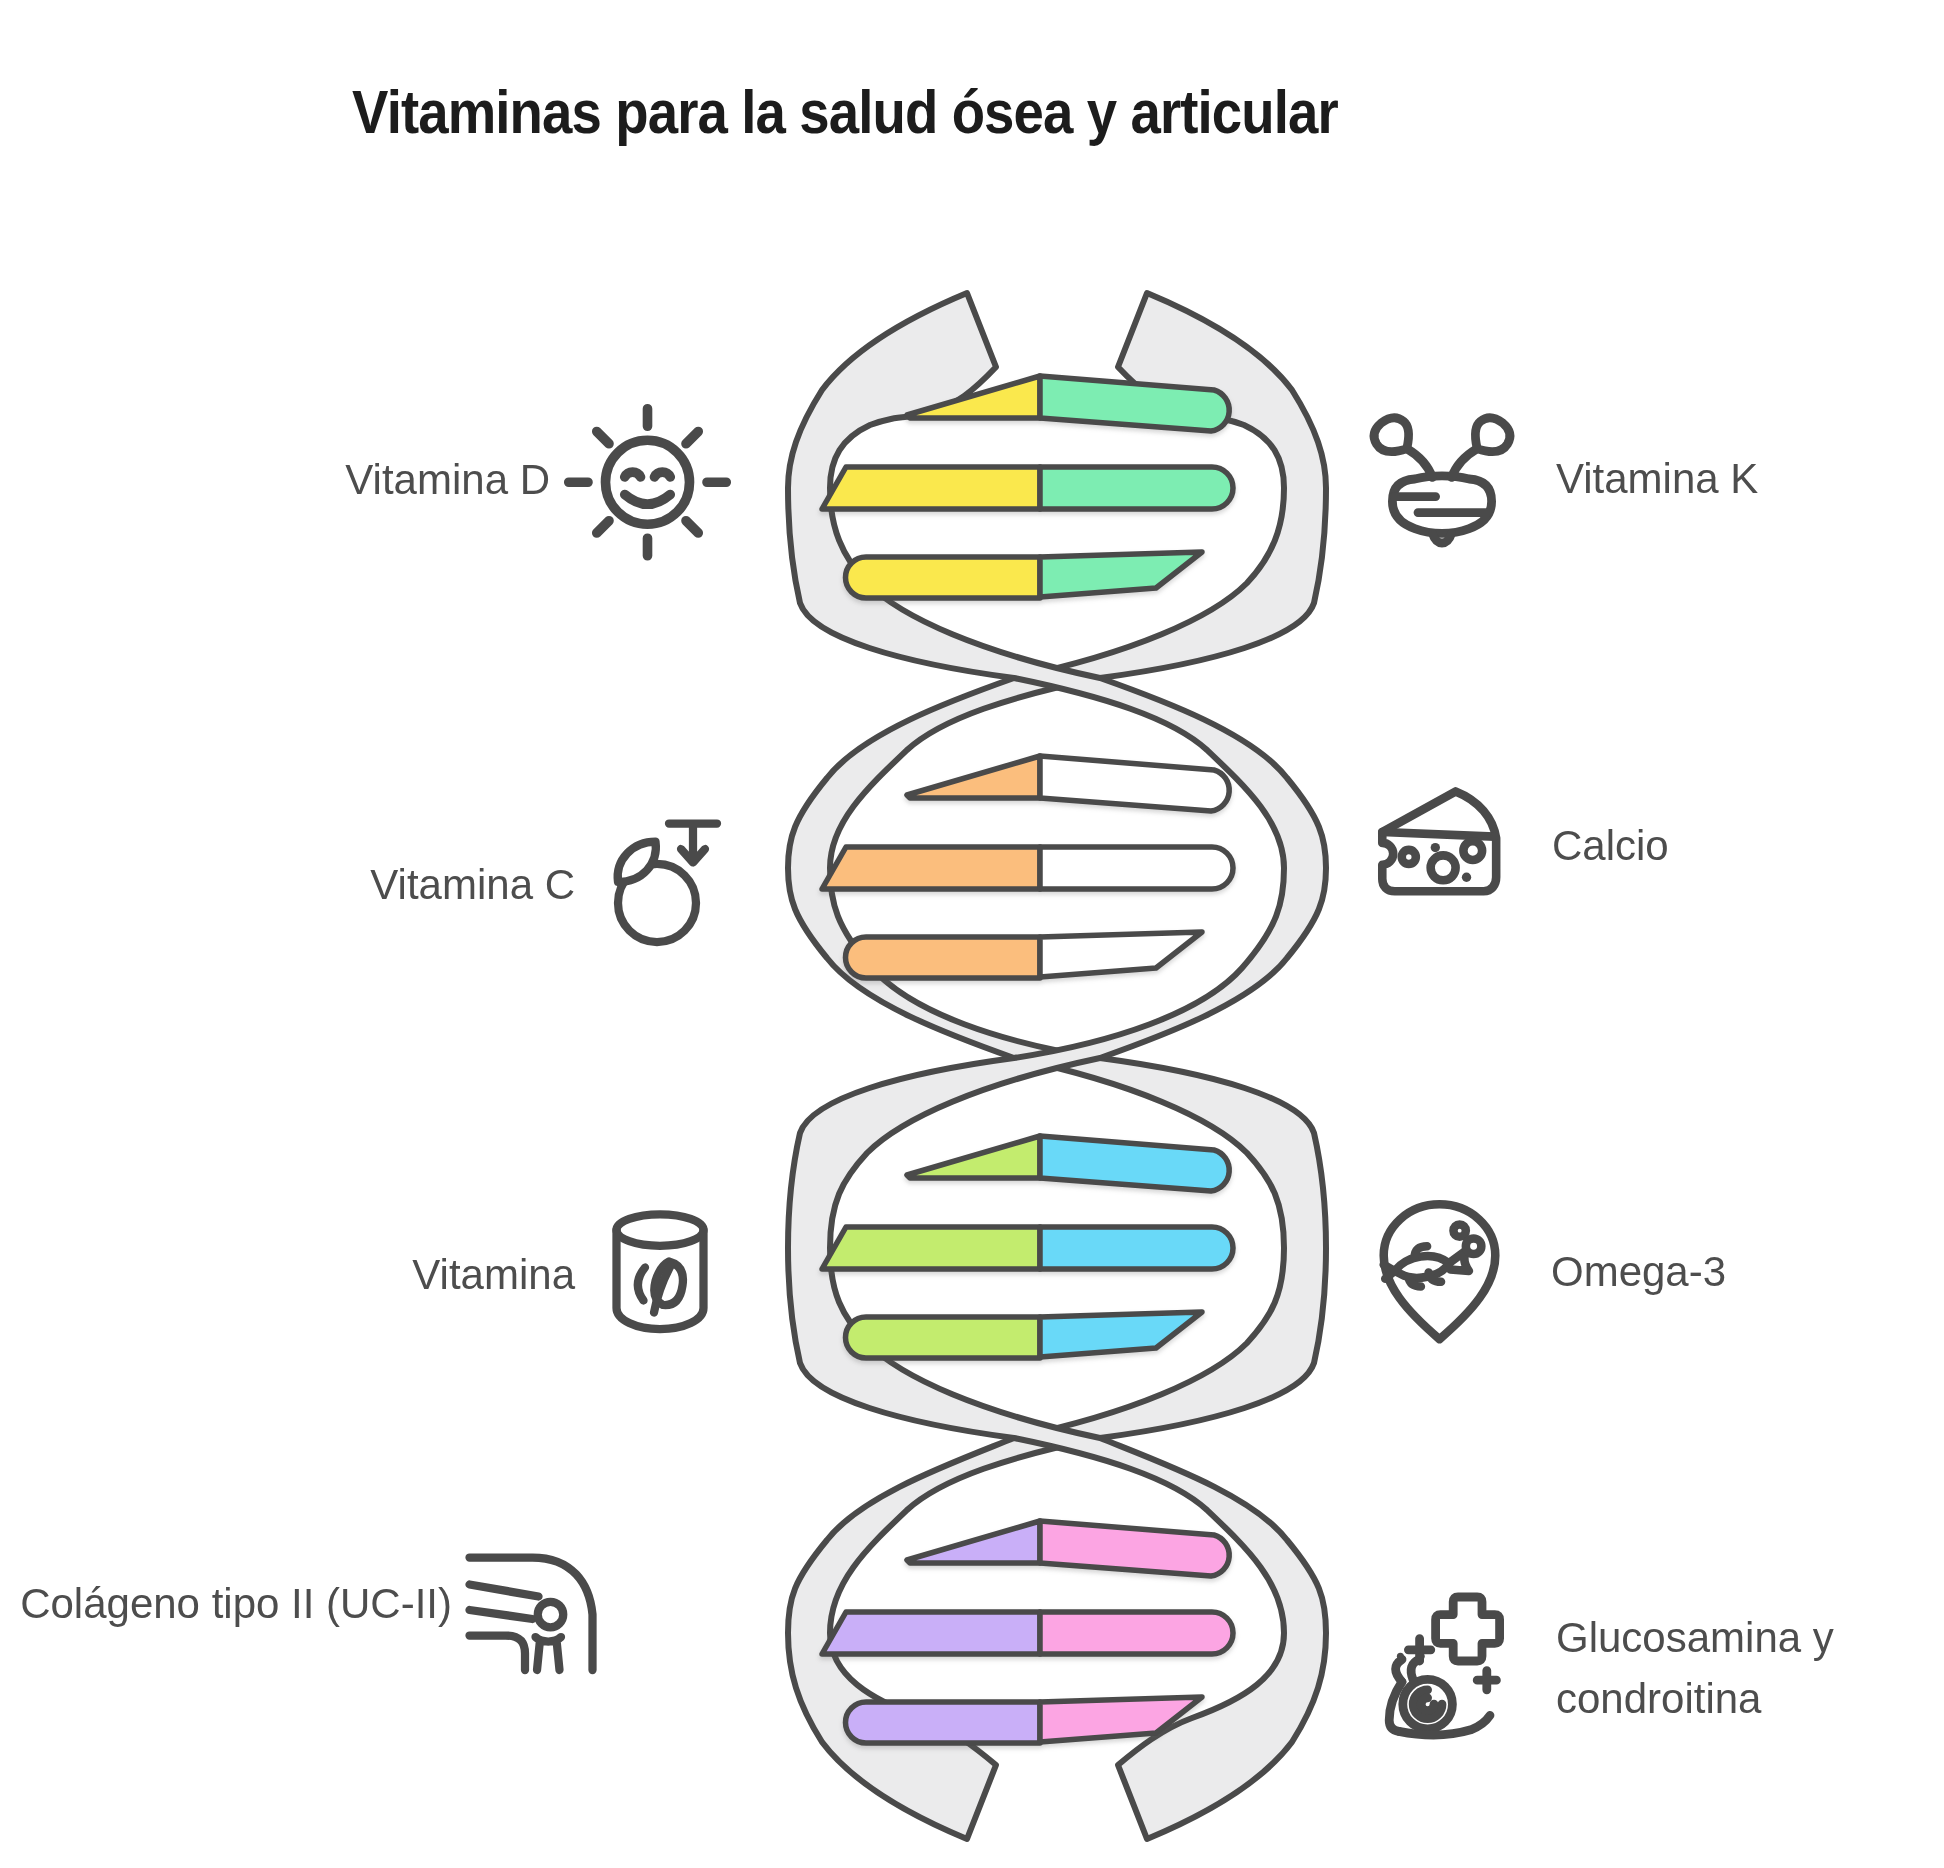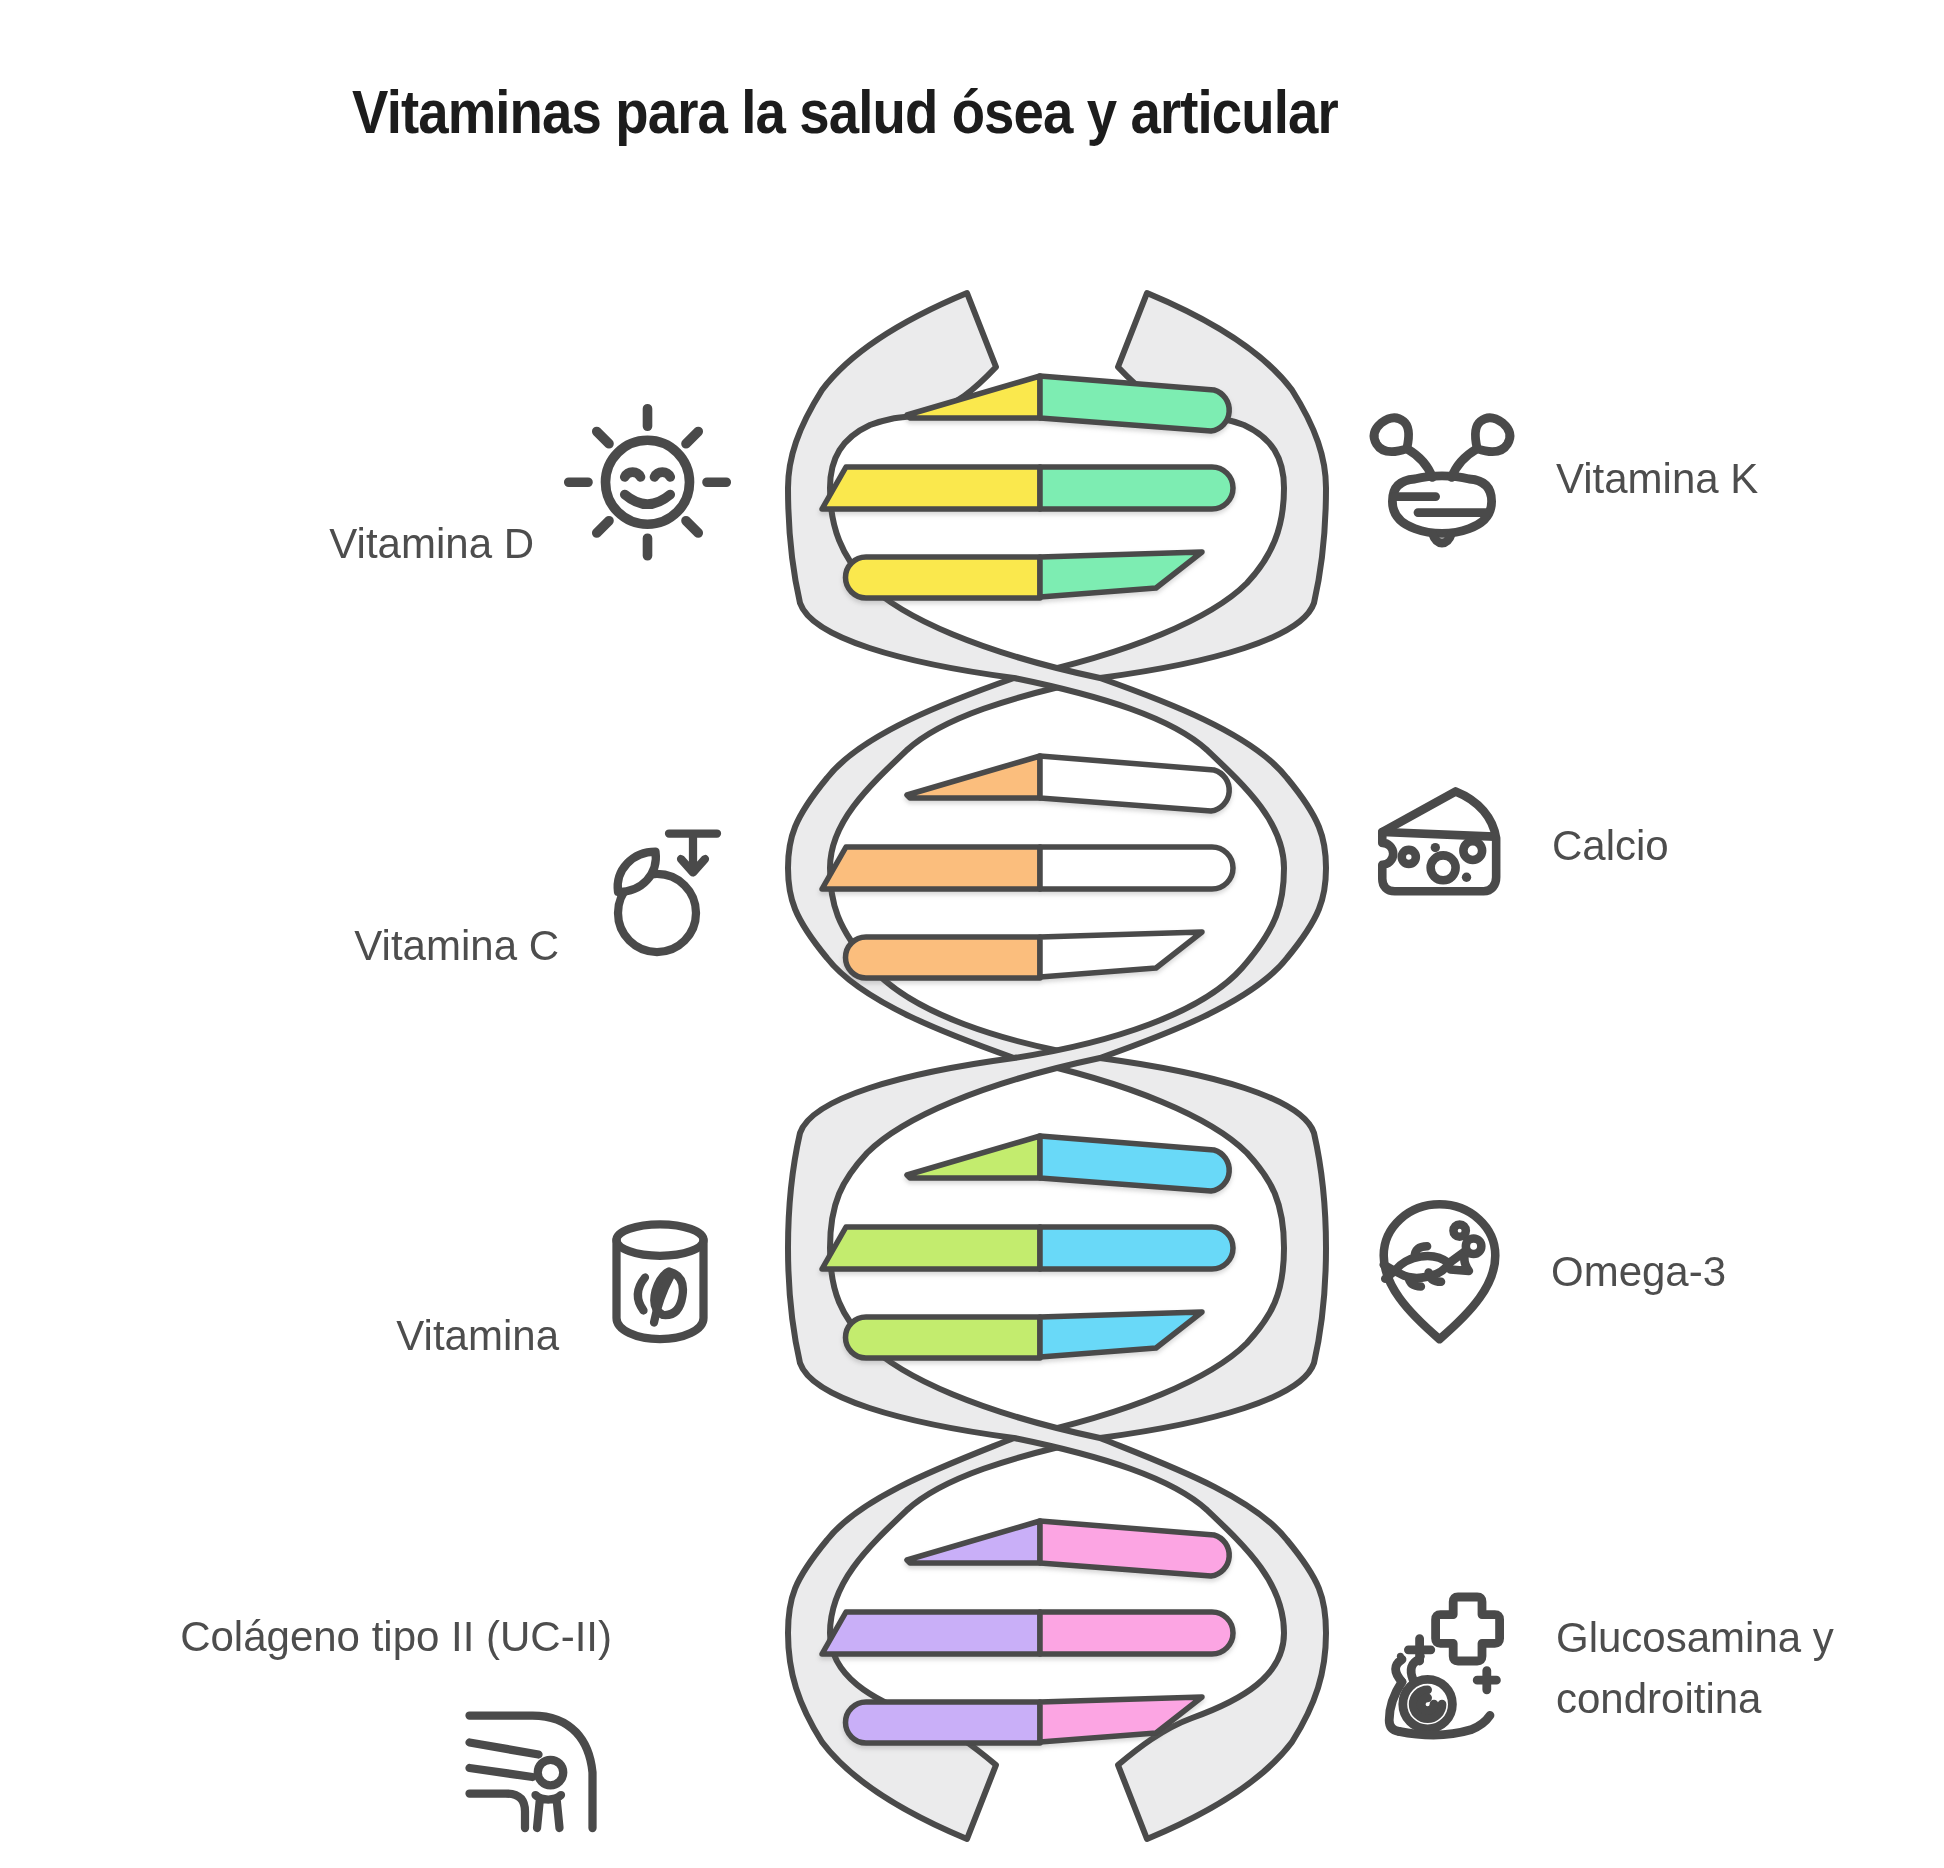--- a/index.html
+++ b/index.html
@@ -2,21 +2,21 @@
 <html><head>
 <meta charset="utf-8">
 <style>
   html,body{margin:0;padding:0;background:#fff;}
   .canvas{position:relative;width:1944px;height:1868px;background:#ffffff;overflow:hidden;
           font-family:"Liberation Sans",sans-serif;padding-left:8px;}
   .title{position:absolute;top:76px;left:0;width:1690px;text-align:center;
          font-size:62px;font-weight:700;color:#1c1c1c;letter-spacing:-1px;
          transform:scaleX(.88);transform-origin:50% 50%;}
   .row{position:absolute;display:flex;align-items:center;}
-  .row-left{left:0;width:735px;justify-content:flex-end;gap:26px;align-items:flex-end;}
+  .row-left{left:0;width:735px;justify-content:flex-end;gap:10px;}
   .row-left.r4{width:612px;}
   .row-right{left:1362px;gap:34px;}
   .lbl{font-size:42px;color:#4d4d4d;white-space:nowrap;}
   .lbl.wrap{white-space:normal;max-width:432px;line-height:1.45;}
   .ic{flex:0 0 auto;}
   .ic path,.ic circle,.ic ellipse{fill:none;stroke:#4a4a4a;stroke-width:5.5;
       stroke-linecap:round;stroke-linejoin:round;}
   .ic .dot{fill:#4a4a4a;stroke:none;}
   .helix{position:absolute;left:782px;top:288px;}
   .strand{stroke:#4a4a4a;stroke-width:6;stroke-linejoin:round;}
@@ -101,21 +101,21 @@
     <span class="lbl">Vitamina</span>
     <svg class="ic" width="150" height="150" viewBox="0 0 100 100">
       <ellipse cx="50" cy="20" rx="29" ry="10.5"></ellipse>
       <path d="M21 20v52c0 8 13 14 29 14s29-6 29-14V20"></path>
       <path d="M40 45q-9 11-1 22"></path>
       <path d="M56 41q11 3 9 16-2 14-13 13-8-4-5-16 3-10 9-13Z"></path>
       <path d="M46 75q3-16 11-31"></path>
     </svg>
   </div>
 
-  <div class="row row-left r4" style="top:1667px;height:170px;flex-direction:column;">
+  <div class="row row-left r4" style="top:1519px;height:170px;">
     <span class="lbl">Colágeno tipo II (UC-II)</span>
     <svg class="ic" width="150" height="150" viewBox="0 0 100 100">
       <path d="M5 19h42c26 0 38 17 40 38v37"></path>
       <path d="M5 37l46 8M5 54l42 6"></path>
       <circle cx="59" cy="57" r="8.5"></circle>
       <path d="M5 71h24c9 0 13 4 13 12v11"></path>
       <path d="M49 72c4 4 13 4 17 0M52 74l-2 20M63 74l2 20"></path>
     </svg>
   </div>
 

